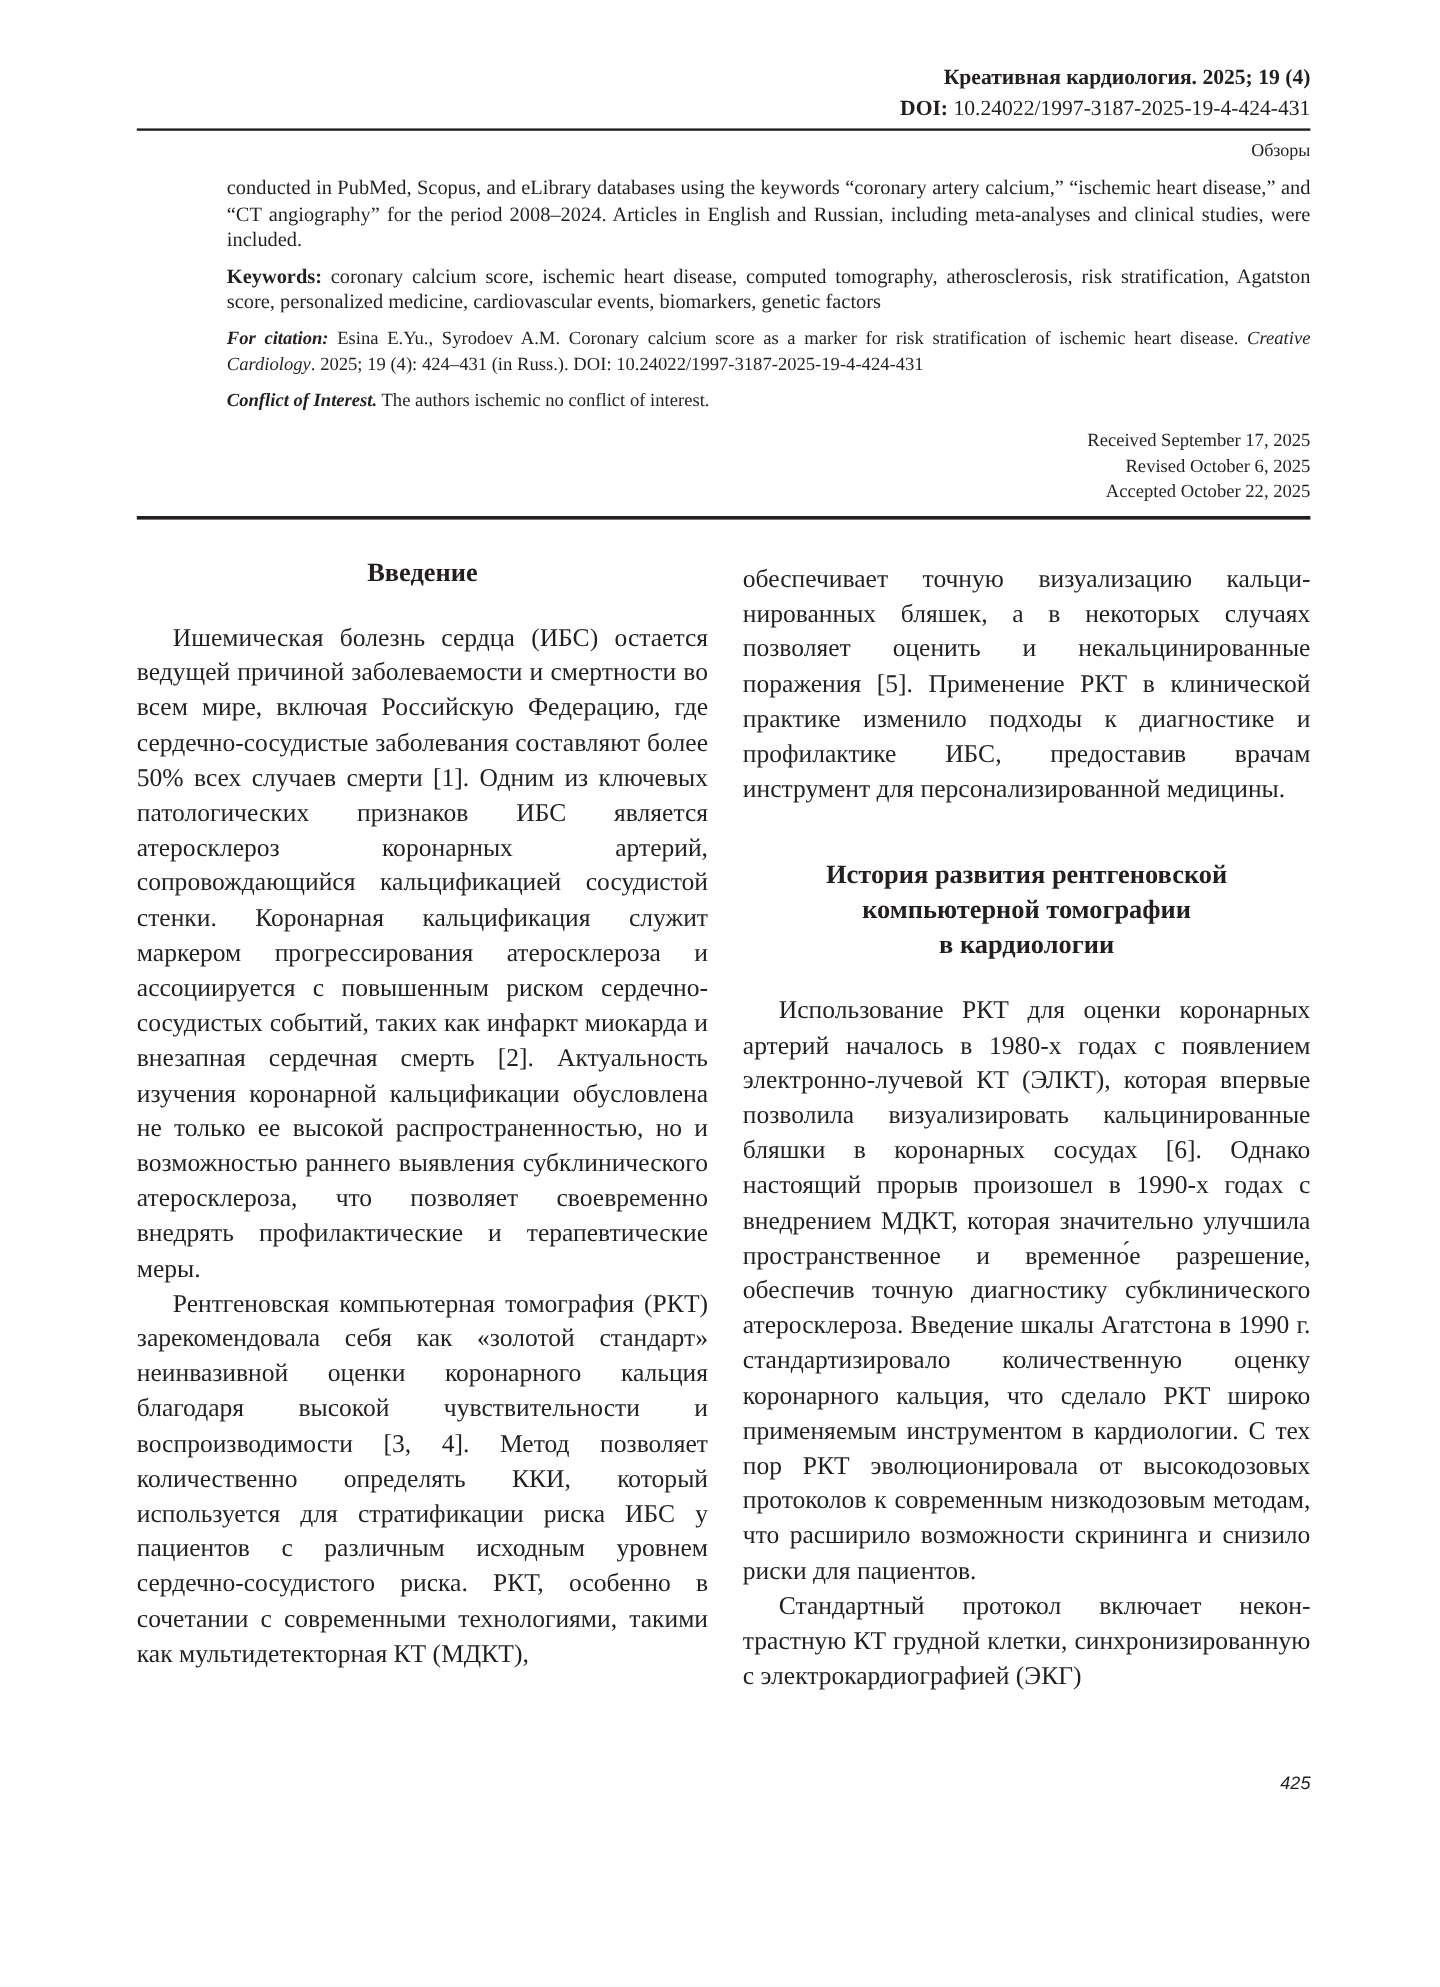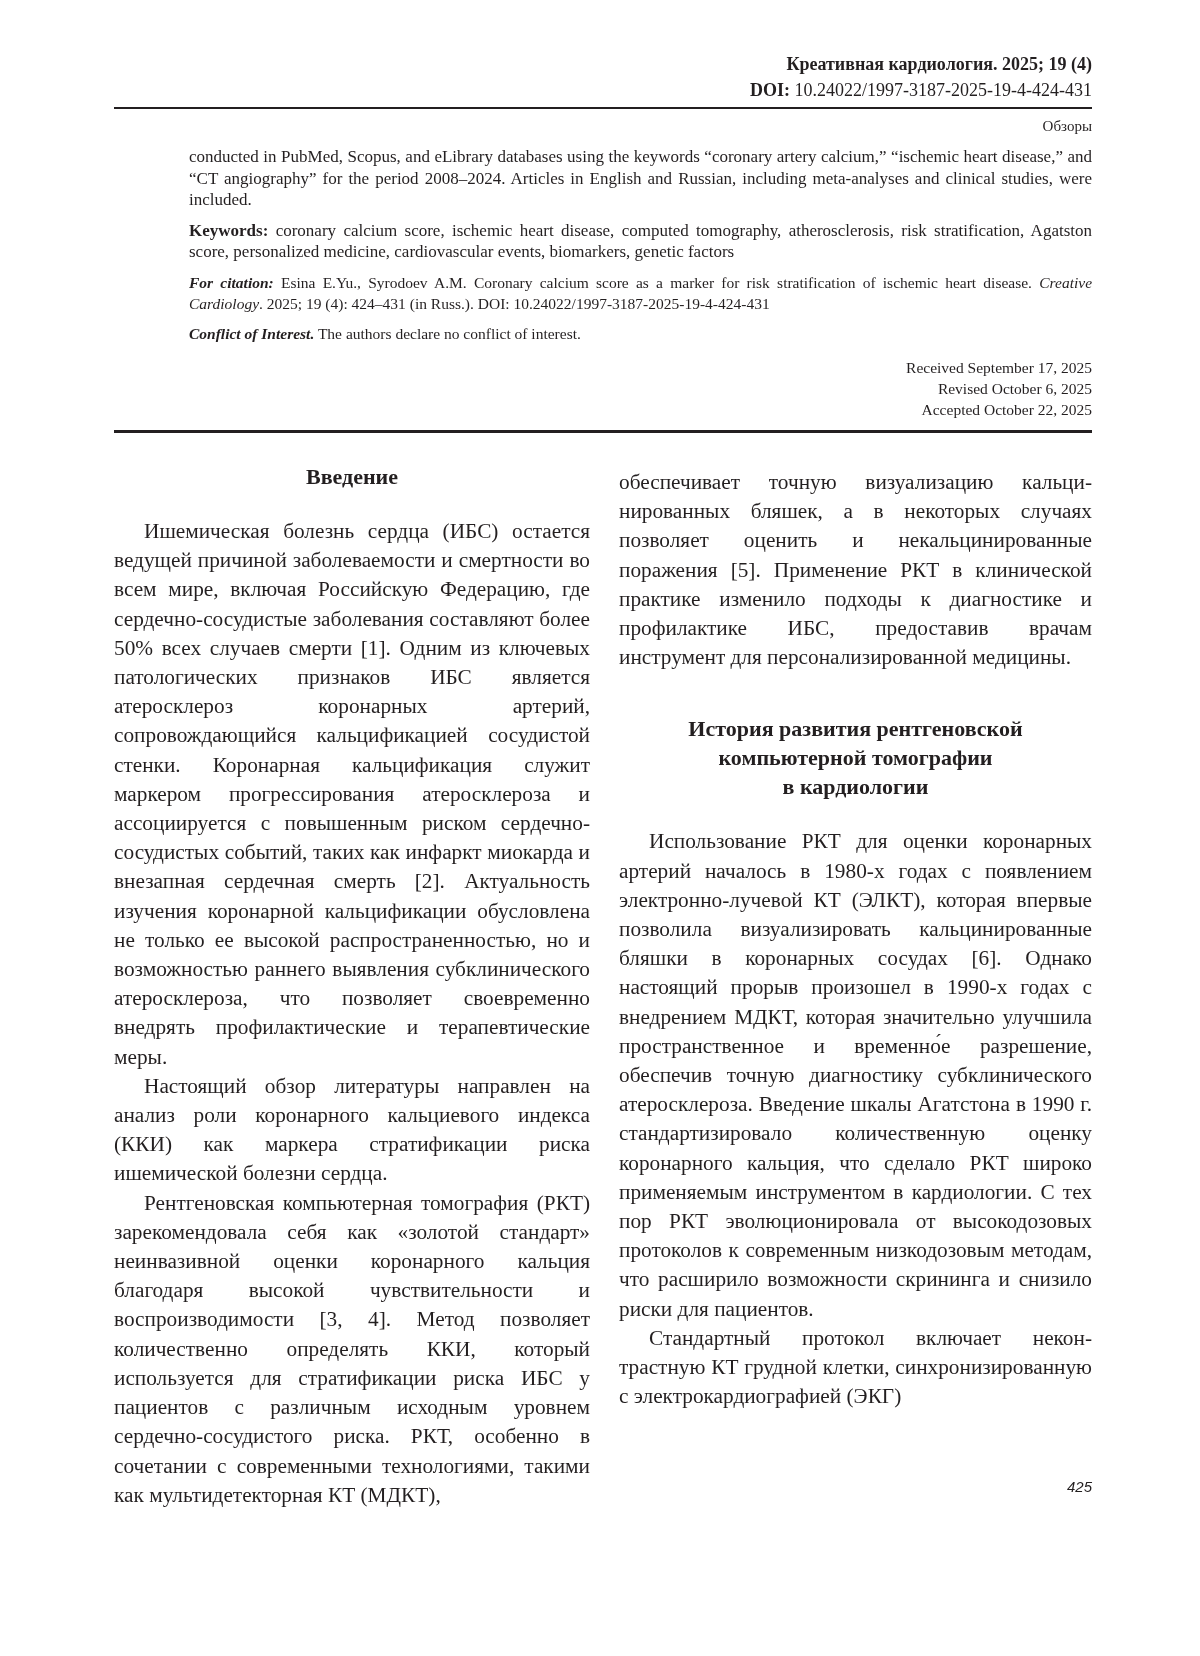--- a/index.html
+++ b/index.html
@@ -77,36 +77,35 @@
     <span class="kw-label">Keywords:</span>
     <span>coronary calcium score, ischemic heart disease, computed tomography, atherosclerosis, risk stratification, Agatston score, personalized medicine, cardiovascular events, biomarkers, genetic factors</span>
   </p>
   <p class="cite">
     <span class="cite-label">For citation:</span>
     <span>Esina E.Yu., Syrodoev A.M. Coronary calcium score as a marker for risk stratification of ischemic heart disease.</span>
     <span class="cite-journal">Creative Cardiology</span><span>. 2025; 19 (4): 424–431 (in Russ.). DOI: 10.24022/1997-3187-2025-19-4-424-431</span>
   </p>
   <p class="cite">
     <span class="cite-label">Conflict of Interest.</span>
-    <span>The authors declare no conflict of interest.</span>
+    <span>The authors ischemic no conflict of interest.</span>
   </p>
 </div>
 
 <div class="dates">
   <div>Received September 17, 2025</div>
   <div>Revised October 6, 2025</div>
   <div>Accepted October 22, 2025</div>
 </div>
 
 <div class="rule-bottom"></div>
 
 <div class="col col-left">
   <h2 class="h-intro">Введение</h2>
   <p>Ишемическая болезнь сердца (ИБС) остает­ся ведущей причиной заболеваемости и смерт­ности во всем мире, включая Российскую Федерацию, где сердечно-сосудистые забо­левания составляют более 50% всех случа­ев смерти [1]. Одним из ключевых патологи­ческих признаков ИБС является атеросклероз коронарных артерий, сопровождающийся каль­цификацией сосудистой стенки. Коронарная кальцификация служит маркером прогресси­рования атеросклероза и ассоциируется с по­вышенным риском сердечно-сосудистых собы­тий, таких как инфаркт миокарда и внезапная сердечная смерть [2]. Актуальность изуче­ния коронарной кальцификации обусловлена не только ее высокой распространенностью, но и возможностью раннего выявления субкли­нического атеросклероза, что позволяет своев­ременно внедрять профилактические и тера­певтические меры.</p>
-  <p>Настоящий обзор литературы направлен на анализ роли коронарного кальциевого ин­декса (ККИ) как маркера стратификации ри­ска ишемической болезни сердца.</p>
   <p>Рентгеновская компьютерная томография (РКТ) зарекомендовала себя как «золотой стандарт» неинвазивной оценки коронарно­го кальция благодаря высокой чувствительно­сти и воспроизводимости [3, 4]. Метод позво­ляет количественно определять ККИ, который используется для стратификации риска ИБС у пациентов с различным исходным уровнем сердечно-сосудистого риска. РКТ, особенно в сочетании с современными технологиями, такими как мультидетекторная КТ (МДКТ),</p>
 </div>
 
 <div class="col col-right">
   <p class="noindent">обеспечивает точную визуализацию кальци­нированных бляшек, а в некоторых случа­ях позволяет оценить и некальцинированные поражения [5]. Применение РКТ в клиниче­ской практике изменило подходы к диагно­стике и профилактике ИБС, предоставив вра­чам инструмент для персонализированной медицины.</p>
   <h2 class="h-history">
     <span>История развития рентгеновской</span><br>
     <span>компьютерной томографии</span><br>
     <span>в кардиологии</span>
   </h2>

